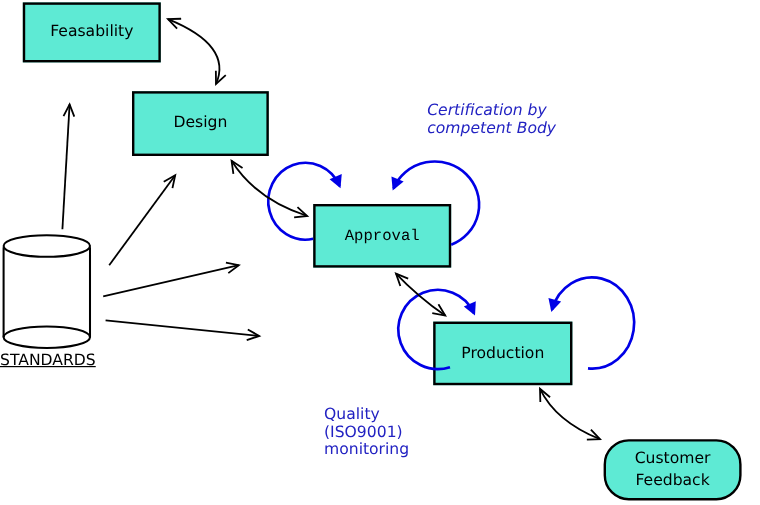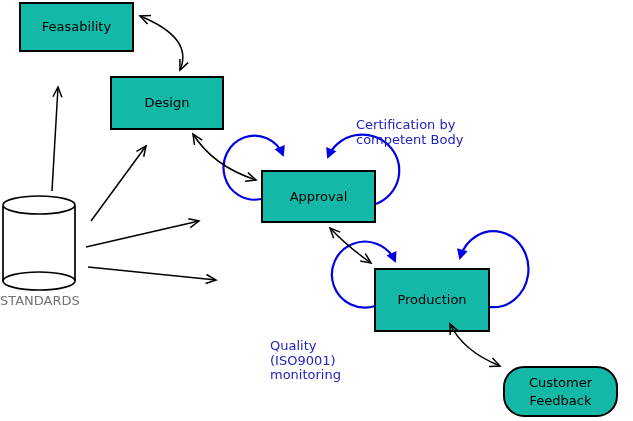--- a/index.html
+++ b/index.html
@@ -6,42 +6,42 @@
   .canvas{
     position:relative;
     width:633px;height:421px;
     background:#fff;
     font-family:"DejaVu Sans","Liberation Sans",sans-serif;
     overflow:hidden;
   }
   .layer-svg{position:absolute;left:0;top:0;z-index:2;pointer-events:none;}
   .node{
     position:absolute;z-index:1;
-    background:#14b8a6;border:2px solid #000;box-sizing:border-box;
+    background:#5eead4;border:2px solid #000;box-sizing:border-box;
     display:flex;align-items:center;justify-content:center;
     font-size:13px;color:#000;text-align:center;
   }
   .node-label{white-space:pre-line;line-height:1.35;}
   .annot{
     position:absolute;z-index:3;
     font-size:13px;line-height:1.12;
     color:#2222c2;white-space:pre-line;
   }
   .cyl-label{
     position:absolute;z-index:3;
-    font-size:13px;color:#737373;white-space:nowrap;
+    font-size:13px;color:#000000;white-space:nowrap;text-decoration:underline;
   }
   
   .n-feasability{left:19px;top:2px;width:115px;height:50px;}
   .n-design{left:110px;top:76px;width:114px;height:54px;}
-  .n-approval{left:261px;top:170px;width:115px;height:53px;}
-  .n-production{left:374px;top:268px;width:116px;height:64px;}
+  .n-approval{left:261px;top:170px;width:115px;height:53px;font-family:Liberation Mono, monospace;}
+  .n-production{left:361px;top:268px;width:116px;height:53px;}
   .n-customer{left:503px;top:366px;width:115px;height:51px;border-radius:21px;}
   .a-self{left:251px;top:104px;}
-  .a-cert{left:356px;top:118px;}
+  .a-cert{left:356px;top:86px;font-style:italic;}
   .a-surv{left:524px;top:221px;}
   .a-qual{left:270px;top:297px;margin-top:42px;}
   .l-standards{left:0px;top:293px;}
 </style>
 </head>
 <body>
 
 <div class="canvas">
 
   <div class="node n-feasability">

